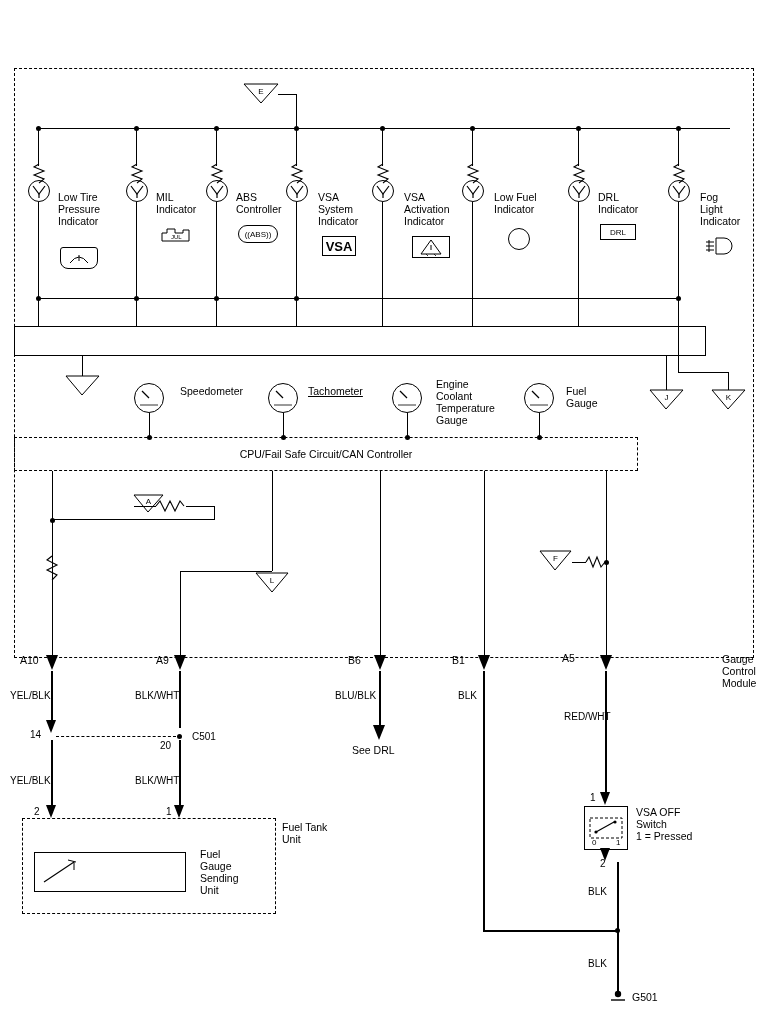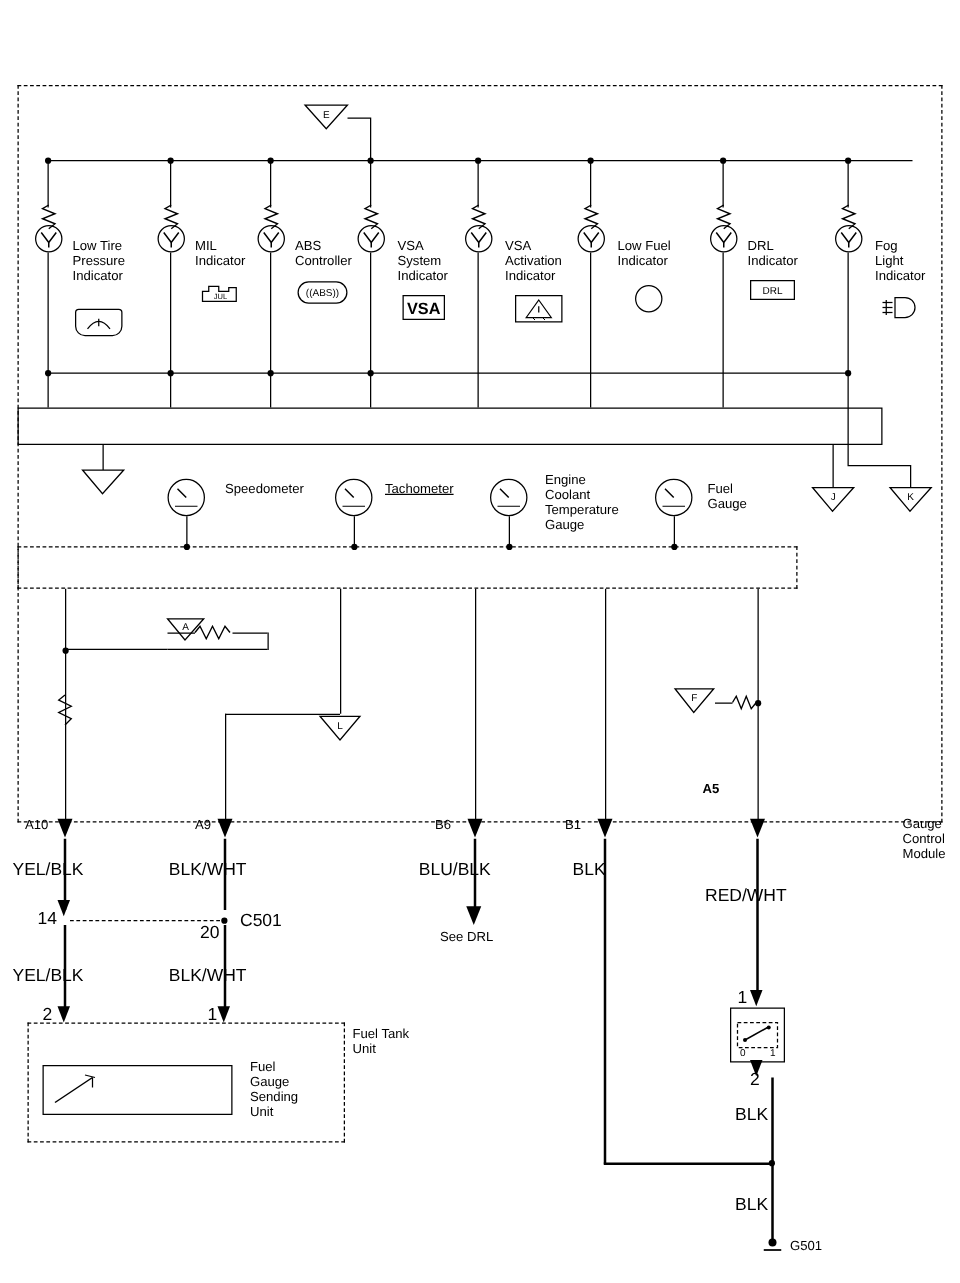--- a/index.html
+++ b/index.html
@@ -17,21 +17,21 @@
     background: #ffffff;
     overflow: hidden;
   }
   .txt {
     position: absolute;
     font-size: 10.5px;
     color: #000;
     line-height: 12px;
     white-space: pre-line;
   }
-  .txt.sm { font-size: 14px; line-height: 11px; }
+  .txt.sm { font-size: 10px; line-height: 11px; }
   .txt.xs { font-size: 8px; line-height: 9px; }
   .txt.c { text-align: center; }
   .hline { position: absolute; background: #000; height: 1px; }
   .vline { position: absolute; background: #000; width: 1px; }
   .hline.thick { height: 2px; }
   .vline.thick { width: 2px; }
   .dashbox {
     position: absolute;
     border: 1px dashed #000;
     box-sizing: border-box;
@@ -310,20 +310,21 @@
   <svg style="left:524px; top:383px; width:30px; height:30px;">
     <line x1="15" y1="15" x2="8" y2="8" stroke="#000" stroke-width="1.2"></line>
     <line x1="6" y1="22" x2="24" y2="22" stroke="#000" stroke-width="0.8"></line>
   </svg>
   <div class="vline" style="left:539px; top:413px; height:24px;"></div>
   <div class="circle-dot" style="left:537px; top:435px;"></div>
   <div class="txt" style="left:566px; top:385px; width:60px;">Fuel
 Gauge</div>
 
   <div class="dashbox" style="left:14px; top:437px; width:624px; height:34px;"></div>
+  <div class="txt c" style="left:14px; top:448px; width:624px;">CPU/Fail Safe Circuit/CAN Controller</div>
 
   <div class="vline" style="left:52px; top:471px; height:186px;"></div>
   <div class="circle-dot" style="left:50px; top:518px;"></div>
   <svg style="left:46px; top:556px; width:14px; height:26px;">
     <polyline points="6,0 1,4 11,9 1,14 11,19 6,24" fill="none" stroke="#000" stroke-width="1.1"></polyline>
   </svg>
 
   <div class="hline" style="left:52px; top:519px; width:82px;"></div>
   <svg style="left:134px; top:495px; width:30px; height:18px;">
     <polygon points="0,0 29,0 14,17" fill="#fff" stroke="#000" stroke-width="1"></polygon>
@@ -362,21 +363,21 @@
   </svg>
 
   <div class="txt" style="left:722px; top:653px; width:50px;">Gauge
 Control
 Module</div>
 
   <div class="txt" style="left:20px; top:654px;">A10</div>
   <div class="txt" style="left:156px; top:654px;">A9</div>
   <div class="txt" style="left:348px; top:654px;">B6</div>
   <div class="txt" style="left:452px; top:654px;">B1</div>
-  <div class="txt" style="left:562px; top:625px;font-weight:bold;">A5</div>
+  <div class="txt" style="left:562px; top:652px;">A5</div>
 
   <svg style="left:46px; top:655px; width:13px; height:16px;">
     <polygon points="0,0 12,0 6,15" fill="#000"></polygon>
   </svg>
   <svg style="left:174px; top:655px; width:13px; height:16px;">
     <polygon points="0,0 12,0 6,15" fill="#000"></polygon>
   </svg>
   <svg style="left:374px; top:655px; width:13px; height:16px;">
     <polygon points="0,0 12,0 6,15" fill="#000"></polygon>
   </svg>
@@ -452,20 +453,23 @@
 
   <div class="solidbox" style="left:584px; top:806px; width:44px; height:44px;"></div>
   <svg style="left:584px; top:806px; width:44px; height:44px;">
     <rect x="6" y="12" width="32" height="20" fill="none" stroke="#000" stroke-width="1" stroke-dasharray="3,2"></rect>
     <line x1="12" y1="26" x2="30" y2="16" stroke="#000" stroke-width="1.2"></line>
     <circle cx="12" cy="26" r="1.6" fill="#000"></circle>
     <circle cx="31" cy="16" r="1.6" fill="#000"></circle>
   </svg>
   <div class="txt xs" style="left:592px; top:838px;">0</div>
   <div class="txt xs" style="left:616px; top:838px;">1</div>
+  <div class="txt" style="left:636px; top:806px; width:88px;">VSA OFF
+Switch
+1 = Pressed</div>
 
   <svg style="left:600px; top:848px; width:11px; height:14px;">
     <polygon points="0,0 10,0 5,13" fill="#000"></polygon>
   </svg>
   <div class="txt sm" style="left:600px; top:858px;">2</div>
 
   <div class="txt sm" style="left:588px; top:886px;">BLK</div>
 
   <div class="vline thick" style="left:617px; top:862px; height:70px;"></div>
   <div class="hline thick" style="left:483px; top:930px; width:136px;"></div>

